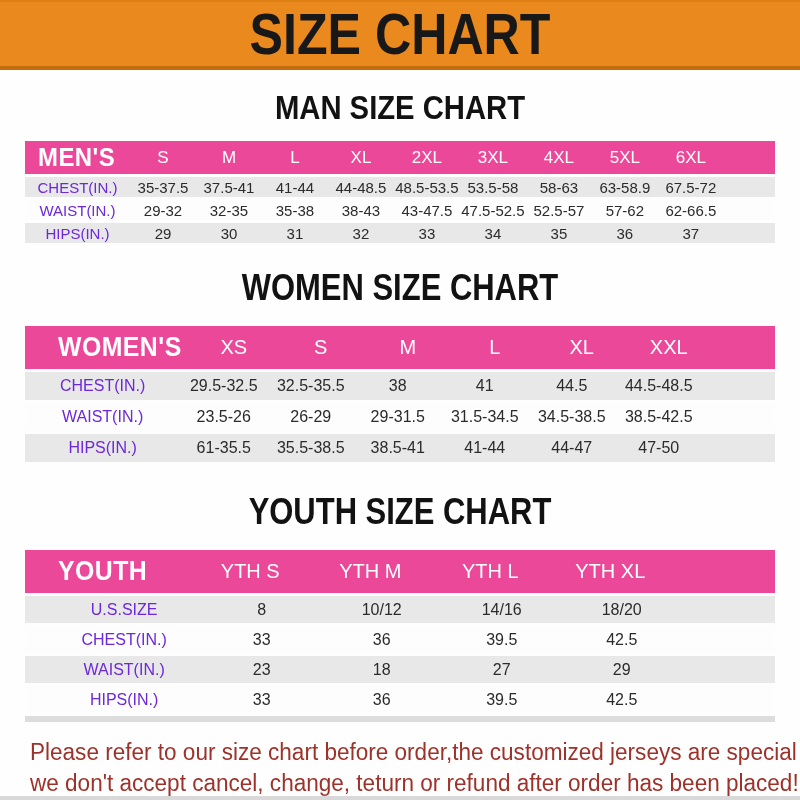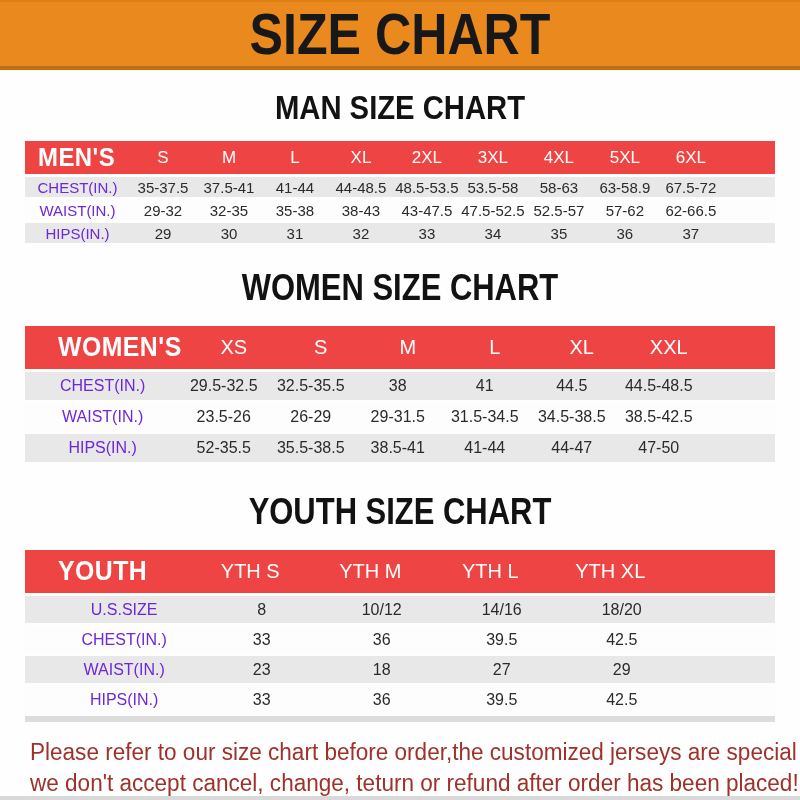--- a/index.html
+++ b/index.html
@@ -51,21 +51,21 @@
   .size-table {
     width: 750px;
     margin: 0 auto;
     border-collapse: separate;
     border-spacing: 0 3px;
     table-layout: fixed;
     text-align: center;
   }
   .size-table th, .size-table td { padding: 0; vertical-align: middle; }
 
-  tr.hdr th { background: #ef4444; color: #ffffff; font-weight: normal; }
+  tr.hdr th { background: #ec4899; color: #ffffff; font-weight: normal; }
   .t0 tr.hdr th { height: 33px; font-size: 17px; }
   .t1 tr.hdr th, .t2 tr.hdr th { height: 43px; font-size: 20px; padding-left: 20px; }
 
   th.corner { text-align: left; }
   .corner-text {
     display: inline-block;
     margin-left: 13px;
     font-weight: bold;
     letter-spacing: 0.5px;
     transform: scaleX(0.92);
@@ -228,21 +228,21 @@
             <td class="val">23.5-26</td>
             <td class="val">26-29</td>
             <td class="val">29-31.5</td>
             <td class="val">31.5-34.5</td>
             <td class="val">34.5-38.5</td>
             <td class="val">38.5-42.5</td>
             <td class="fillv"></td>
           </tr>
           <tr class="shade">
             <td class="rlabel">HIPS(IN.)</td>
-            <td class="val">52-35.5</td>
+            <td class="val">61-35.5</td>
             <td class="val">35.5-38.5</td>
             <td class="val">38.5-41</td>
             <td class="val">41-44</td>
             <td class="val">44-47</td>
             <td class="val">47-50</td>
             <td class="fillv"></td>
           </tr>
         </tbody>
     </table>
   </section>

